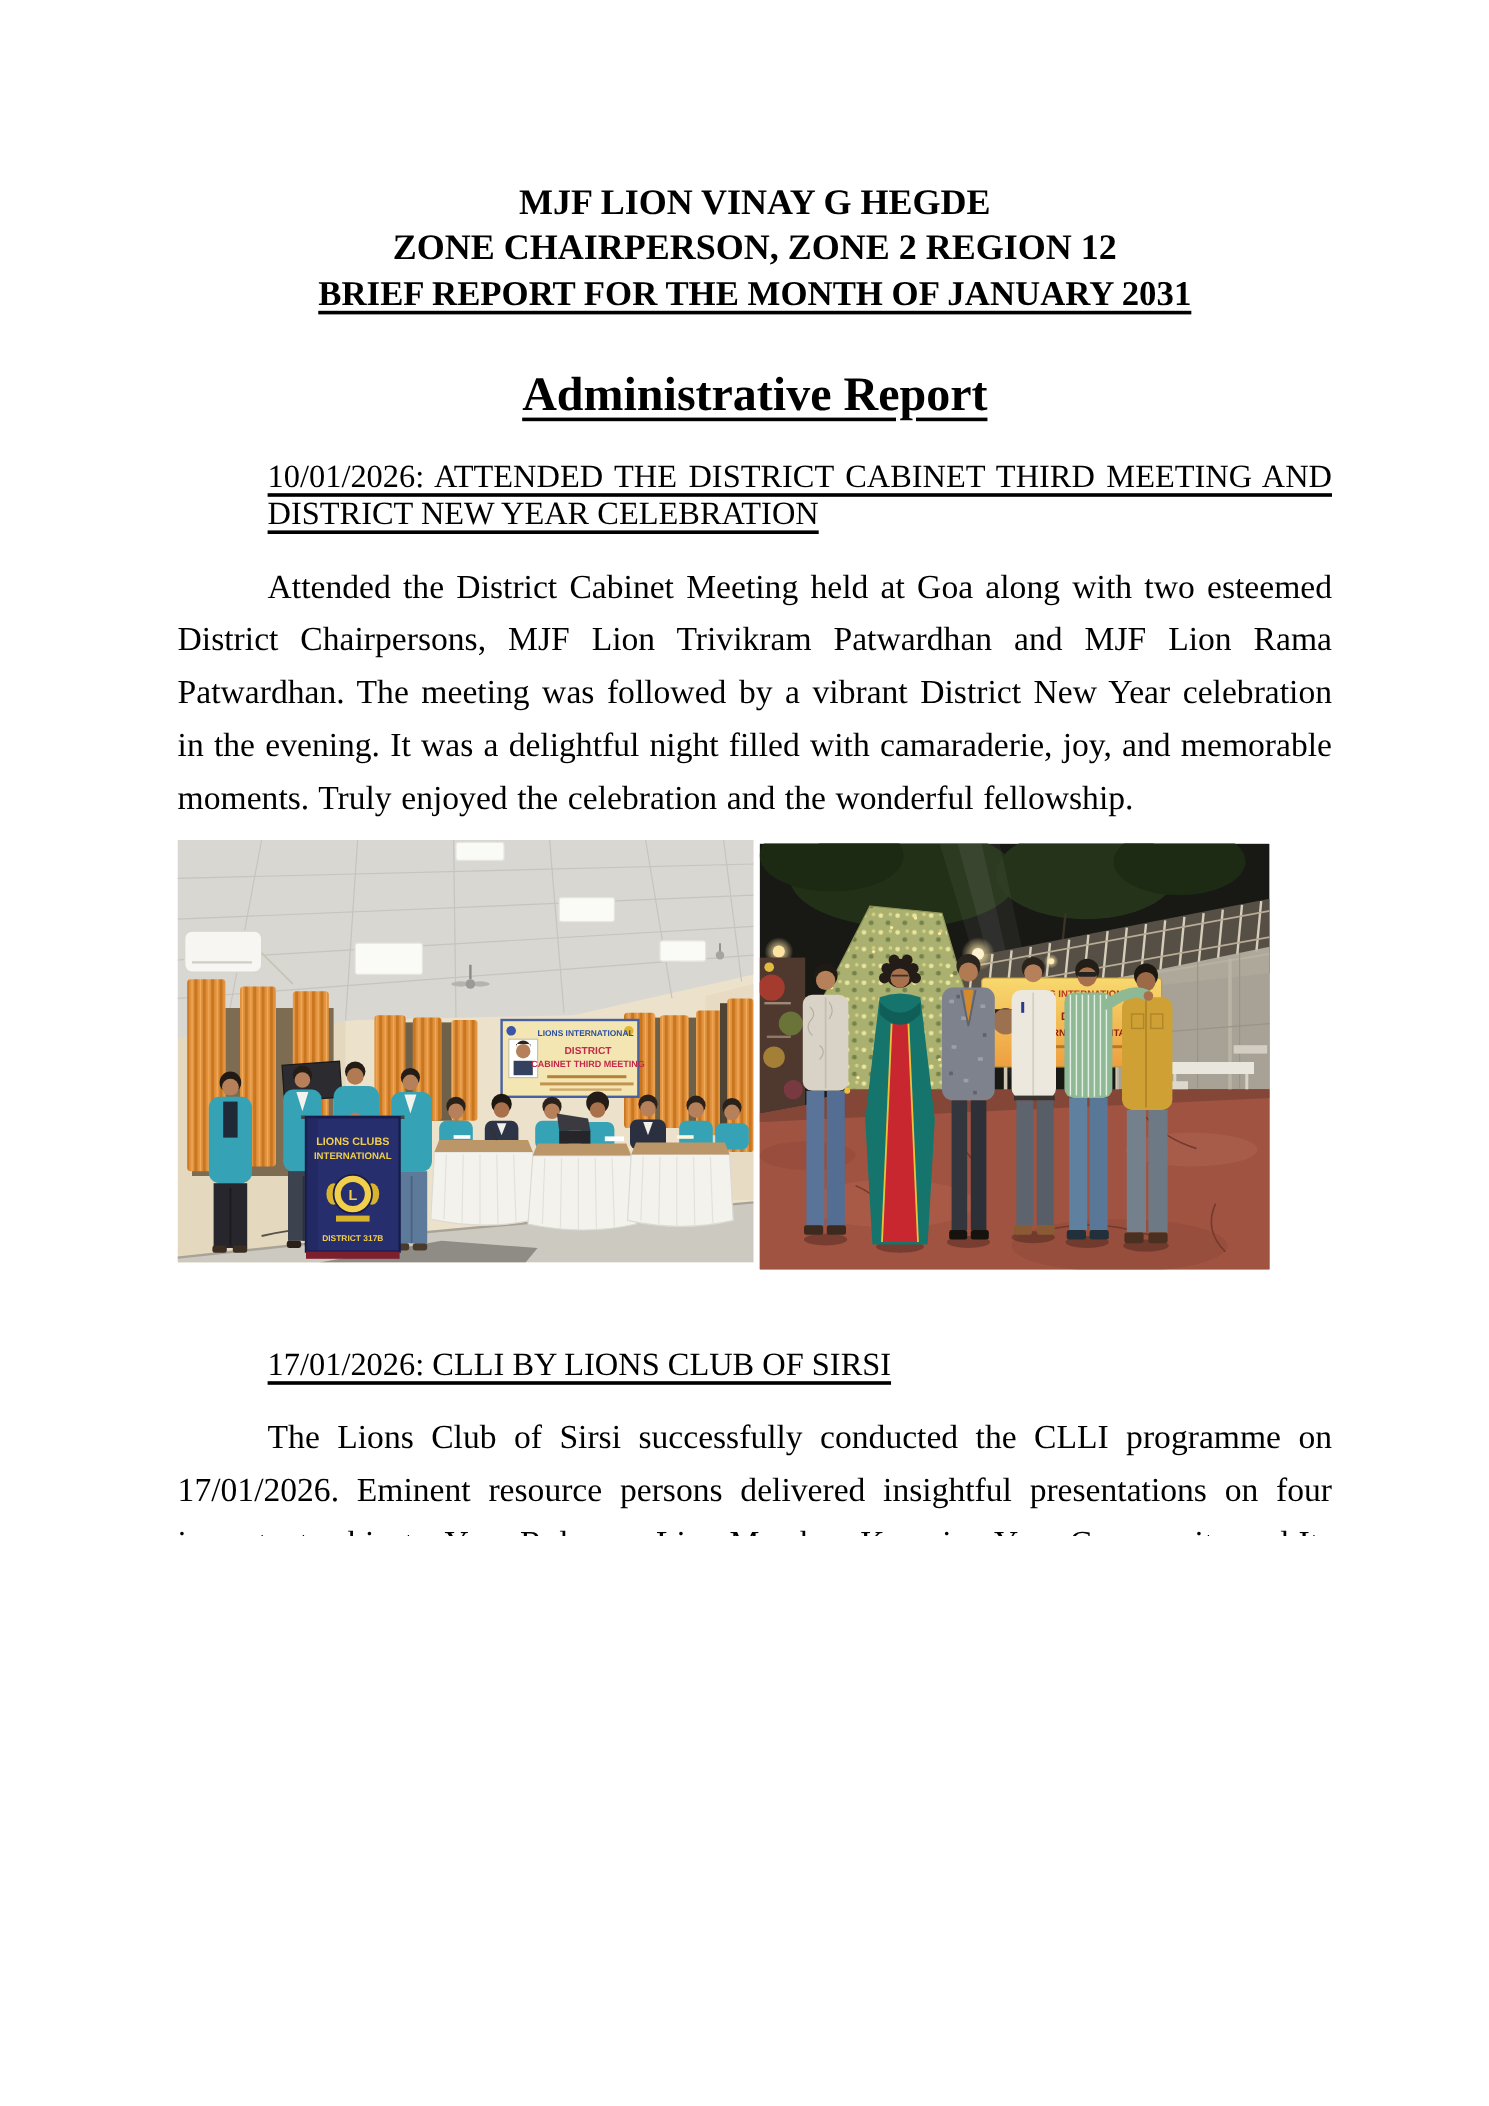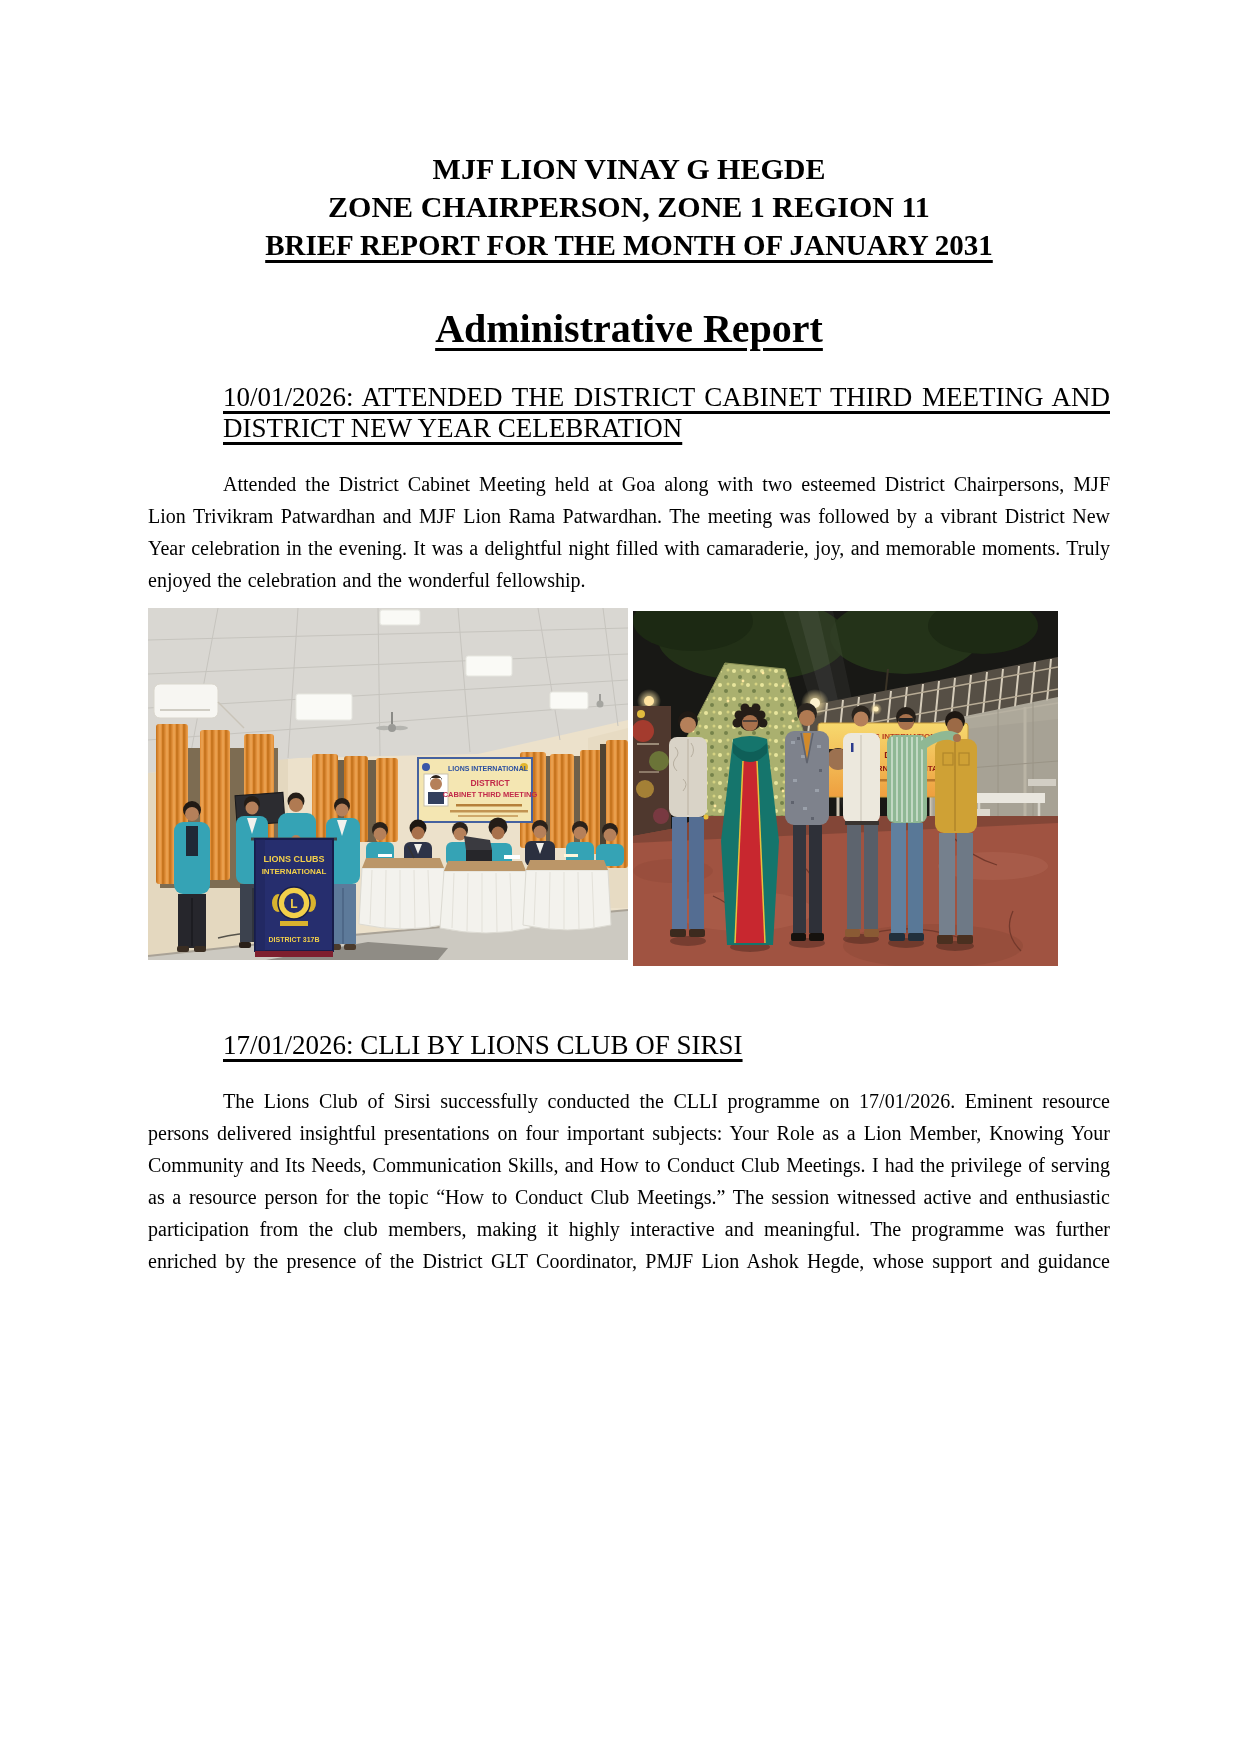--- a/index.html
+++ b/index.html
@@ -33,38 +33,38 @@
     margin:30px 0 0 75px;
     font-size:27px; line-height:31px; font-weight:normal;
     text-align:justify;
     text-decoration:underline;
     text-decoration-thickness:2.5px;
     text-underline-offset:5px;
   }
   .sec-heading.second { margin-top:64px; }
   .body-para {
     margin:24px 0 0 0;
-    font-size:20px; line-height:32px;
+    font-size:28px; line-height:44px;
     text-align:justify;
     text-indent:75px;
     word-spacing:1px;
   }
   .photos { display:flex; gap:5px; margin-top:12px; align-items:flex-start; }
   .photos svg { display:block; }
   .photo-right { margin-top:3px; }
   svg text { font-family:"Liberation Sans","DejaVu Sans",sans-serif; }
 </style>
 </head>
 <body>
 
 <div class="page">
 
   <header class="hdr">
     <div>MJF LION VINAY G HEGDE</div>
-    <div>ZONE CHAIRPERSON, ZONE 1 REGION 11</div>
+    <div>ZONE CHAIRPERSON, ZONE 2 REGION 12</div>
     <div class="hdr-line3">BRIEF REPORT FOR THE MONTH OF JANUARY 2031</div>
   </header>
 
   <h1 class="report-title">Administrative Report</h1>
 
   <h2 class="sec-heading">10/01/2026: ATTENDED THE DISTRICT CABINET THIRD MEETING AND DISTRICT NEW YEAR CELEBRATION</h2>
   <p class="body-para">Attended the District Cabinet Meeting held at Goa along with two esteemed District Chairpersons, MJF Lion Trivikram Patwardhan and MJF Lion Rama Patwardhan. The meeting was followed by a vibrant District New Year celebration in the evening. It was a delightful night filled with camaraderie, joy, and memorable moments. Truly enjoyed the celebration and the wonderful fellowship.</p>
 
   <div class="photos">
 

